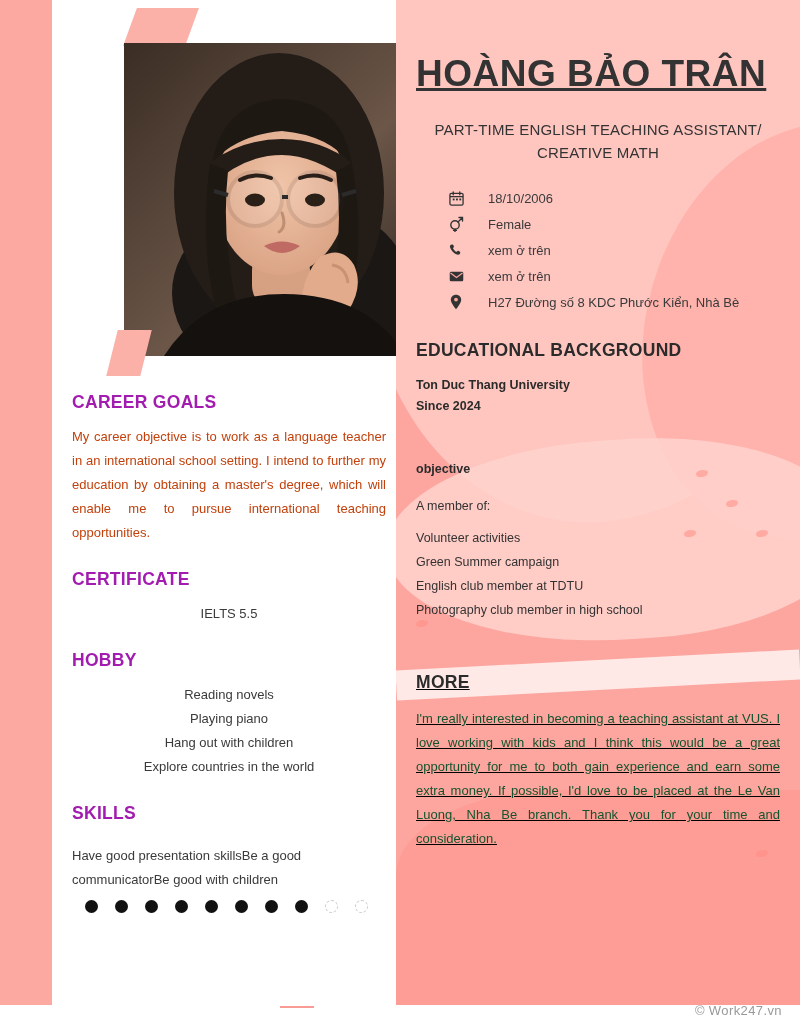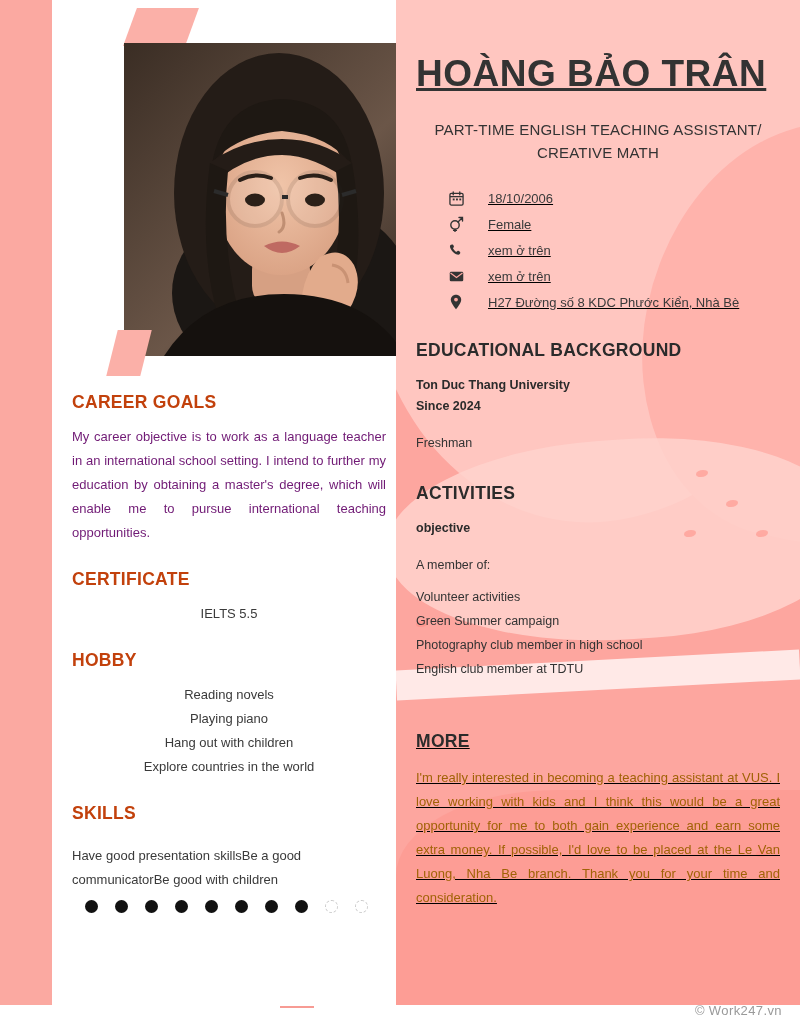--- a/index.html
+++ b/index.html
@@ -121,29 +121,29 @@
 
   
   .left-inner {
     position: absolute;
     left: 72px; top: 392px;
     width: 314px;
   }
   .sec-title {
     font-size: 17.5px;
     font-weight: bold;
-    color: #c2410c;
+    color: #a21caf;
     letter-spacing: .3px;
     margin: 0 0 12px 0;
   }
   .sec + .sec { margin-top: 24px; }
   .body-text {
     font-size: 13px;
     line-height: 24px;
-    color: #701a75;
+    color: #c2410c;
     text-align: justify;
     margin: 0;
   }
   .line-item {
     font-size: 13px;
     line-height: 24px;
     color: #3a3a3a;
     margin: 0;
     text-align: center;
   }
@@ -186,21 +186,20 @@
     color: #333333;
     text-align: center;
     letter-spacing: .2px;
   }
   .contact { margin-top: 22px; }
   .contact-row {
     display: flex;
     align-items: center;
     height: 24px;
     margin-bottom: 2px;
-    text-decoration: underline;
   }
   .contact-ico {
     width: 28px;
     display: flex; align-items: center; justify-content: center;
     margin-left: 26px;
     color: #333;
   }
   .contact-val {
     font-size: 13px;
     color: #3a3a3a;
@@ -222,21 +221,21 @@
     margin: 0;
   }
   .r-text {
     font-size: 12.5px;
     color: #333333;
     line-height: 24px;
     margin: 0;
   }
   .r-body {
     font-size: 13px;
-    color: #a16207;
+    color: #14532d;
     line-height: 24px;
     margin: 0;
     text-align: justify;
   }
   .spacer-8 { height: 8px; }
   .spacer-14 { height: 14px; }
 
   
   .footer {
     position: absolute;
@@ -431,33 +430,31 @@
         </span>
         <span class="contact-val">H27 Đường số 8 KDC Phước Kiển, Nhà Bè</span>
       </div>
     </div>
 
     <div class="r-sec" style="margin-top:26px;">
       <h2 class="r-sec-title">EDUCATIONAL BACKGROUND</h2>
       <p class="r-strong">Ton Duc Thang University</p>
       <p class="r-strong">Since 2024</p>
       <div class="spacer-14"></div>
-      <p class="r-text">Freshman</p>
     </div>
 
     <div class="r-sec" style="margin-top:28px;">
-      <h2 class="r-sec-title">ACTIVITIES</h2>
       <p class="r-strong">objective</p>
       <div class="spacer-14"></div>
       <p class="r-text">A member of:</p>
       <div class="spacer-8"></div>
       <p class="r-text">Volunteer activities</p>
       <p class="r-text">Green Summer campaign</p>
+      <p class="r-text">English club member at TDTU</p>
       <p class="r-text">Photography club member in high school</p>
-      <p class="r-text">English club member at TDTU</p>
     </div>
 
     <div class="r-sec" style="margin-top:50px;text-decoration:underline;">
       <h2 class="r-sec-title">MORE</h2>
       <p class="r-body">I'm really interested in becoming a teaching assistant at VUS. I love working with kids and I think this would be a great opportunity for me to both gain experience and earn some extra money. If possible, I'd love to be placed at the Le Van Luong, Nha Be branch. Thank you for your time and consideration.</p>
     </div>
   </div>
 
   <div class="footer-dash"></div>
   <div class="footer">© Work247.vn</div>

